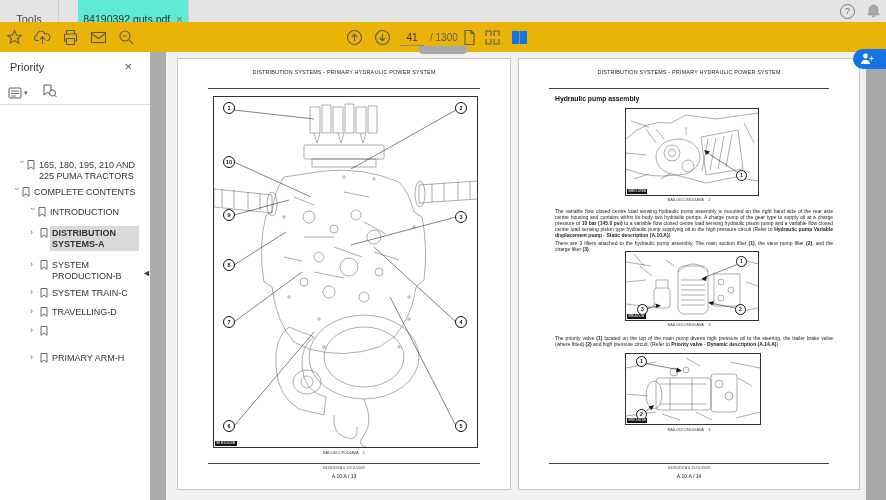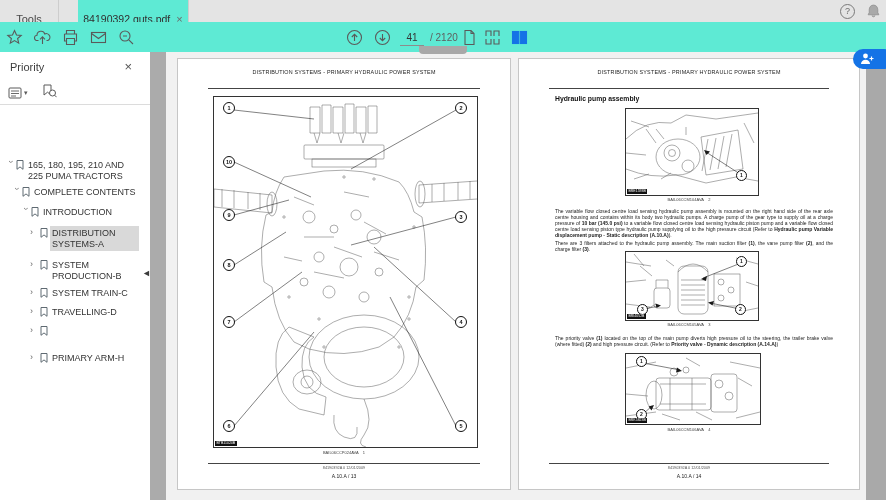--- a/index.html
+++ b/index.html
@@ -6,41 +6,41 @@
   .app{position:relative;width:886px;height:500px;overflow:hidden;background:#f1f1f1;}
   
   .tabbar{position:absolute;left:0;top:0;width:886px;height:22px;background:#e4e4e4;border-bottom:1px solid #cfcfcf;}
   .tab{position:absolute;top:0;height:38px;display:flex;align-items:center;justify-content:center;font-size:11px;color:#4a4a4a;}
   .tab.tools{left:0;width:58px;border-right:1px solid #cdcdcd;}
   .tab.active{left:58px;width:110px;background:#5eead4;color:#303030;border-right:1px solid #cdcdcd;margin-left:20px;}
   .tab .tab-label{font-size:10.5px;}
   .tab-close{margin-left:6px;font-size:11px;color:#6b6b6b;line-height:10px;}
   .tabbar-right{position:absolute;right:6px;top:0;height:22px;display:flex;align-items:center;gap:12px;}
   .helpq{width:13px;height:13px;border:1px solid #7a7a7a;border-radius:50%;font-size:9px;line-height:13px;text-align:center;color:#6a6a6a;}
-  .toolbar{position:absolute;left:0;top:22px;width:886px;height:30px;background:#5eead4;border-bottom:1px solid #cfcfcf;}
+  .toolbar{position:absolute;left:0;top:22px;width:886px;height:30px;background:#eab308;border-bottom:1px solid #cfcfcf;}
   .ticon{position:absolute;top:7px;width:17px;height:17px;}
   .ticon svg{width:100%;height:100%;stroke:#5a5a5a;fill:none;stroke-width:1.1;}
   .pageinput{position:absolute;left:400px;top:7px;width:24px;height:16px;border:none;border-bottom:1px solid #8c8c8c;background:transparent;text-align:center;font-size:10px;color:#333;font-family:"Liberation Sans",sans-serif;padding:0;}
   .pagetotal{position:absolute;left:430px;top:10px;font-size:10px;color:#5f5f5f;}
   .toolhandle{position:absolute;left:419px;top:46px;width:48px;height:8px;background:#a8a8a8;border-radius:0 0 4px 4px;z-index:6;}
   .sharepill{position:absolute;right:-8px;top:27px;width:34px;height:20px;background:#1473e6;border-radius:11px;z-index:7;display:flex;align-items:center;padding-left:7px;}
   
   .sidebar{position:absolute;left:0;top:52px;width:150px;height:448px;background:#fff;}
   .sb-title{position:absolute;left:10px;top:9px;font-size:11px;color:#3d3d3d;}
   .sb-close{position:absolute;right:18px;top:7px;font-size:13px;color:#555;}
   .sb-iconrow{position:absolute;left:8px;top:32px;height:18px;display:flex;align-items:center;gap:14px;}
   .sb-divider{position:absolute;left:0;top:52px;width:150px;height:1px;background:#dcdcdc;}
   .titem{position:absolute;left:0;right:13px;display:flex;align-items:flex-start;font-size:9px;line-height:10.5px;color:#333;}
-  .lvl0{padding-left:6px}.lvl1{padding-left:12px}.lvl2{padding-left:21px}.lvl3{padding-left:30px}
+  .lvl0{padding-left:17px}.lvl1{padding-left:12px}.lvl2{padding-left:28px}.lvl3{padding-left:30px}
   .chev{width:10px;flex:none;font-size:9px;color:#666;display:inline-block;transform-origin:45% 55%;margin-top:-1px;}
   .chev.exp{transform:rotate(90deg);}
   .bmk{width:8px;height:10px;flex:none;margin-right:4px;margin-top:0;}
   .bmk path{fill:#fff;stroke:#5f6a72;stroke-width:1;}
   .tlabel{flex:1;}
-  .titem.selected .tlabel{background:#d9d9d9;box-shadow:0 0 0 2px #d9d9d9;}
+  .titem.selected .tlabel{background:#d9d9d9;box-shadow:0 0 0 2px #d9d9d9;font-weight:bold;}
   .sb-strip{position:absolute;left:150px;top:52px;width:16px;height:448px;background:#ababab;}
   .collapse-arrow{position:absolute;left:142px;top:268px;font-size:9px;color:#3c3c3c;z-index:5;}
   
   .docarea{position:absolute;left:166px;top:52px;width:720px;height:448px;background:#f1f1f1;}
   .vscroll{position:absolute;right:0;top:0;width:20px;height:448px;background:#a9a9a9;}
   .page{position:absolute;top:6px;height:432px;background:#fff;border:1px solid #c6c6c6;box-sizing:border-box;}
   .page-left{left:11px;width:334px;}
   .page-right{left:352px;width:342px;}
   .phead{position:absolute;top:10px;left:0;width:100%;text-align:center;font-size:5.4px;color:#222;letter-spacing:.2px;}
   .prule{position:absolute;left:30px;right:30px;height:1px;background:#444;}
@@ -117,21 +117,21 @@
           <path d="M8.5 12V5.5 M5.8 8 8.5 5.3 11.2 8"></path>
         </svg>
     </div>
     <div class="ticon" style="left:374px">
       <svg viewBox="0 0 17 17">
           <circle cx="8.5" cy="8.5" r="7"></circle>
           <path d="M8.5 5v6.5 M5.8 9 8.5 11.7 11.2 9"></path>
         </svg>
     </div>
     <input class="pageinput" value="41" style="">
-    <span class="pagetotal">/ 2120</span>
+    <span class="pagetotal">/ 1300</span>
     <div class="ticon" style="left:461px">
       <svg viewBox="0 0 17 17">
           <path d="M4 1.5h6l3 3v11H4z M10 1.5V4.5h3"></path>
         </svg>
     </div>
     <div class="ticon" style="left:484px">
       <svg viewBox="0 0 17 17">
           <path d="M2 7V2h5v5 M10 7V2h5v5 M2 10v5h5v-5 M10 10v5h5v-5"></path>
         </svg>
     </div>

